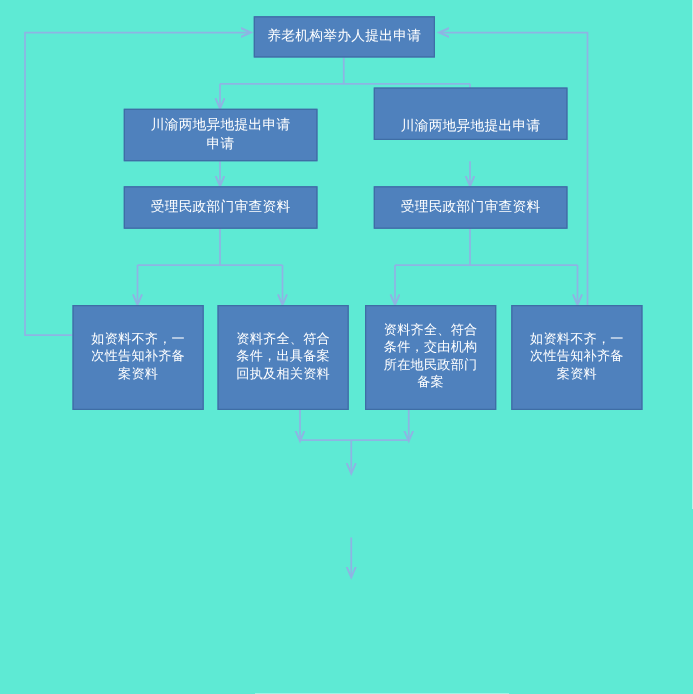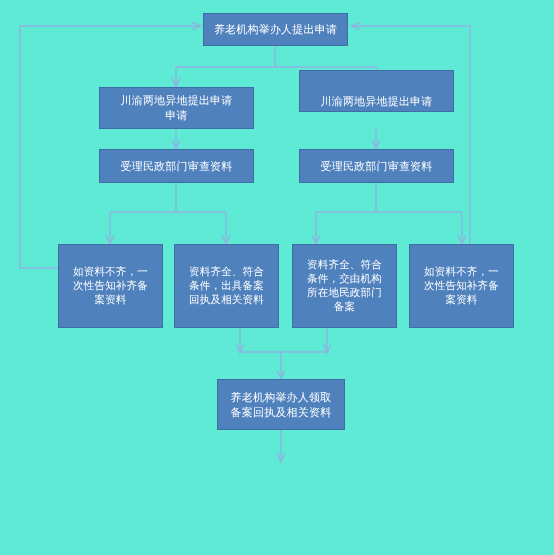--- a/index.html
+++ b/index.html
@@ -128,19 +128,15 @@
 所在地民政部门
 备案</span>
   </div>
 
   <div class="node n-sm" style="left:409px; top:244px; width:105px; height:84px;">
     <span class="lbl">如资料不齐，一
 次性告知补齐备
 案资料</span>
   </div>
 
-  <div class="node n-md" style="left:217px; top:379px; width:128px; height:51px;">
-    <span class="lbl">养老机构举办人领取
-备案回执及相关资料</span>
-  </div>
 
 
 </div>
 
 </body></html>

